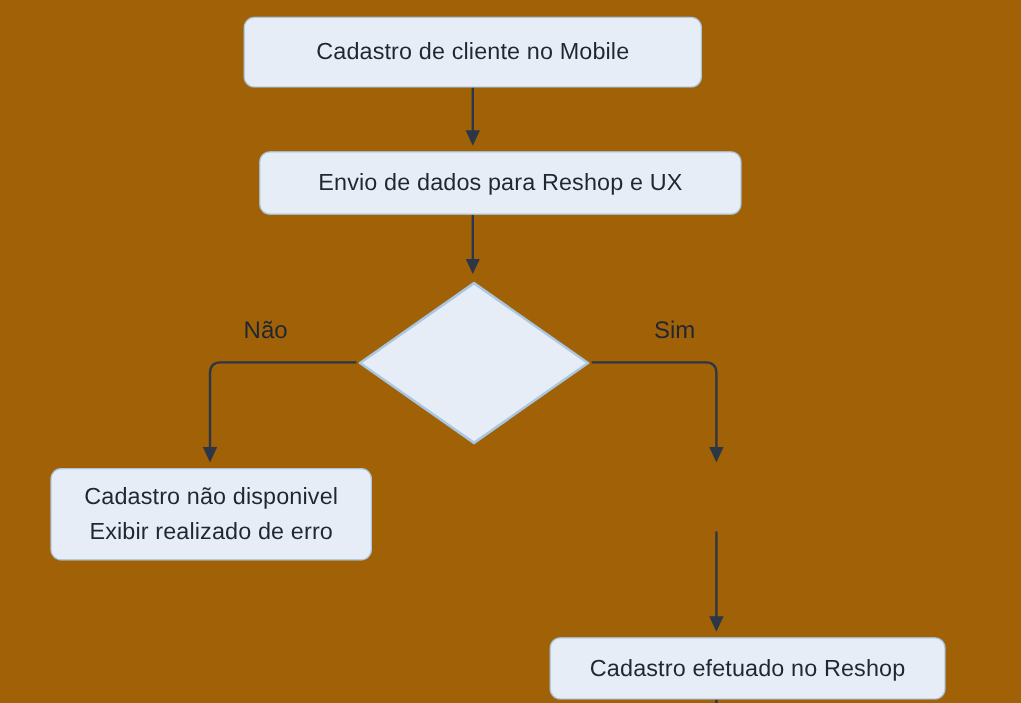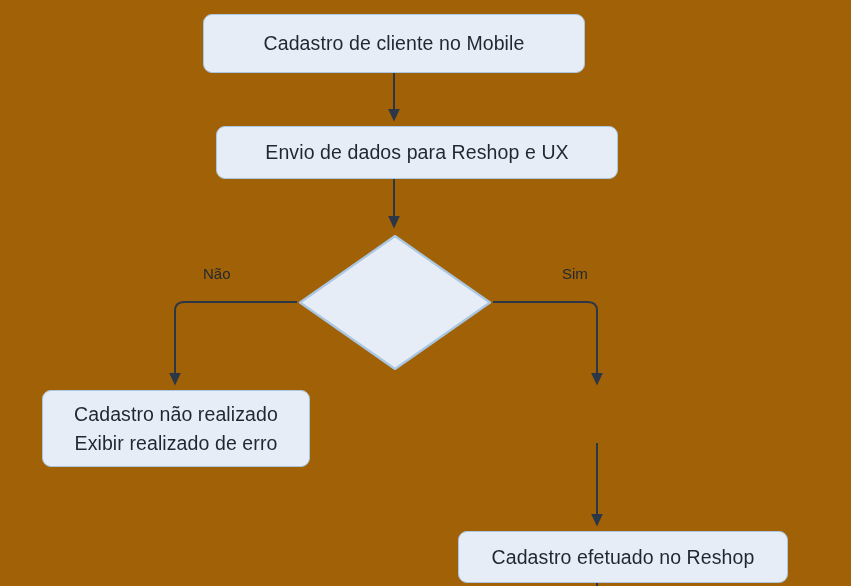--- a/index.html
+++ b/index.html
@@ -62,21 +62,21 @@
     z-index: 2;
     text-align: center;
     color: #1f2733;
     font-size: 19.5px;
     line-height: 1.35;
     white-space: nowrap;
   }
   .edge-label {
     position: absolute;
     color: #1f2733;
-    font-size: 15px;
+    font-size: 20px;
     white-space: nowrap;
   }
 </style>
 </head>
 <body>
 
 <div id="canvas">
 
   <svg id="edges" viewBox="0 0 851 586" xmlns="http://www.w3.org/2000/svg">
     <defs>
@@ -107,24 +107,24 @@
   </div>
 
   <div class="diamond-wrap" style="left:297px; top:233px; width:196px; height:139px;">
     <svg class="diamond-shape" viewBox="0 0 196 139" preserveAspectRatio="none" xmlns="http://www.w3.org/2000/svg">
       <path d="M98,3 L193,69.5 L98,136 L3,69.5 Z" fill="#e7edf6" stroke="#a9c7e3" stroke-width="2.2" stroke-linejoin="round"></path>
     </svg>
   </div>
 
   <div class="edge-label" style="left:203px; top:265px;">Não</div>
 
-  <div class="edge-label" style="left:562px; top:265px;">Sim</div>
+  <div class="edge-label" style="left:545px; top:265px;">Sim</div>
 
   <div class="node" style="left:42px; top:390px; width:268px; height:77px;">
-    <span>Cadastro não realizado</span>
+    <span>Cadastro não disponivel</span>
     <span class="line2">Exibir realizado de erro</span>
   </div>
 
 
   <div class="node" style="left:458px; top:531px; width:330px; height:52px;">
     <span>Cadastro efetuado no Reshop</span>
   </div>
 
 </div>
 

